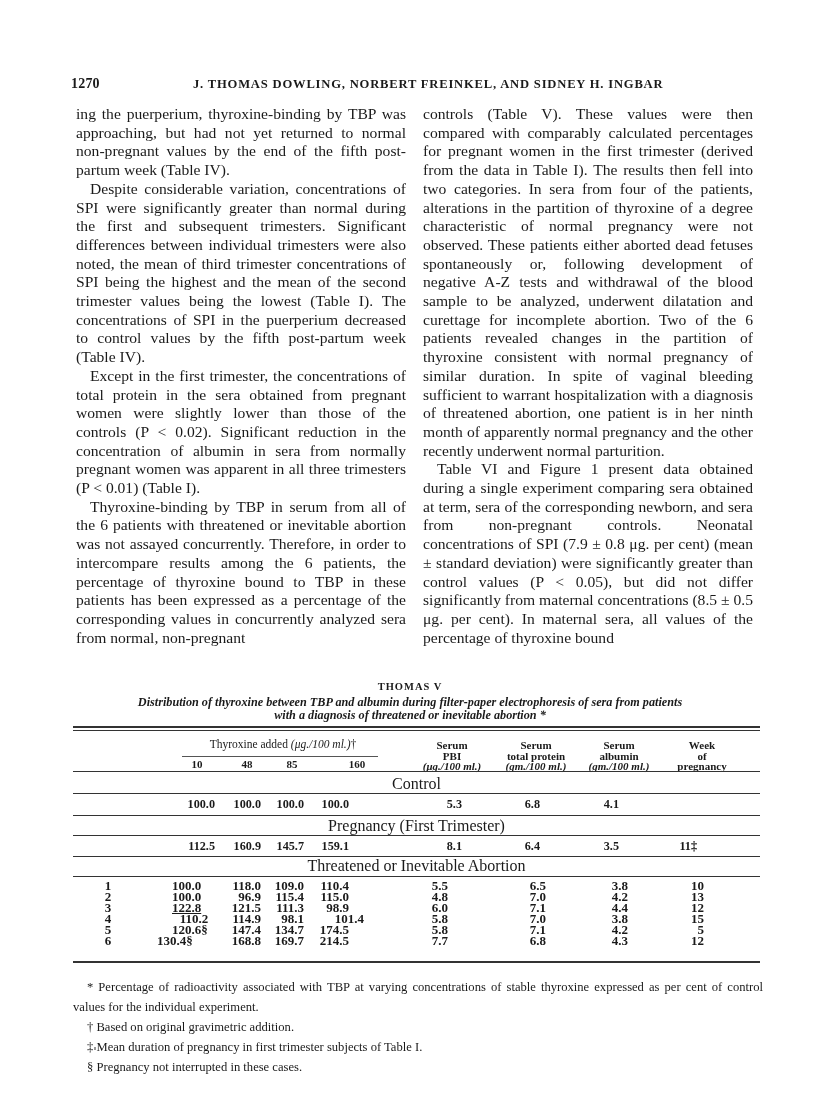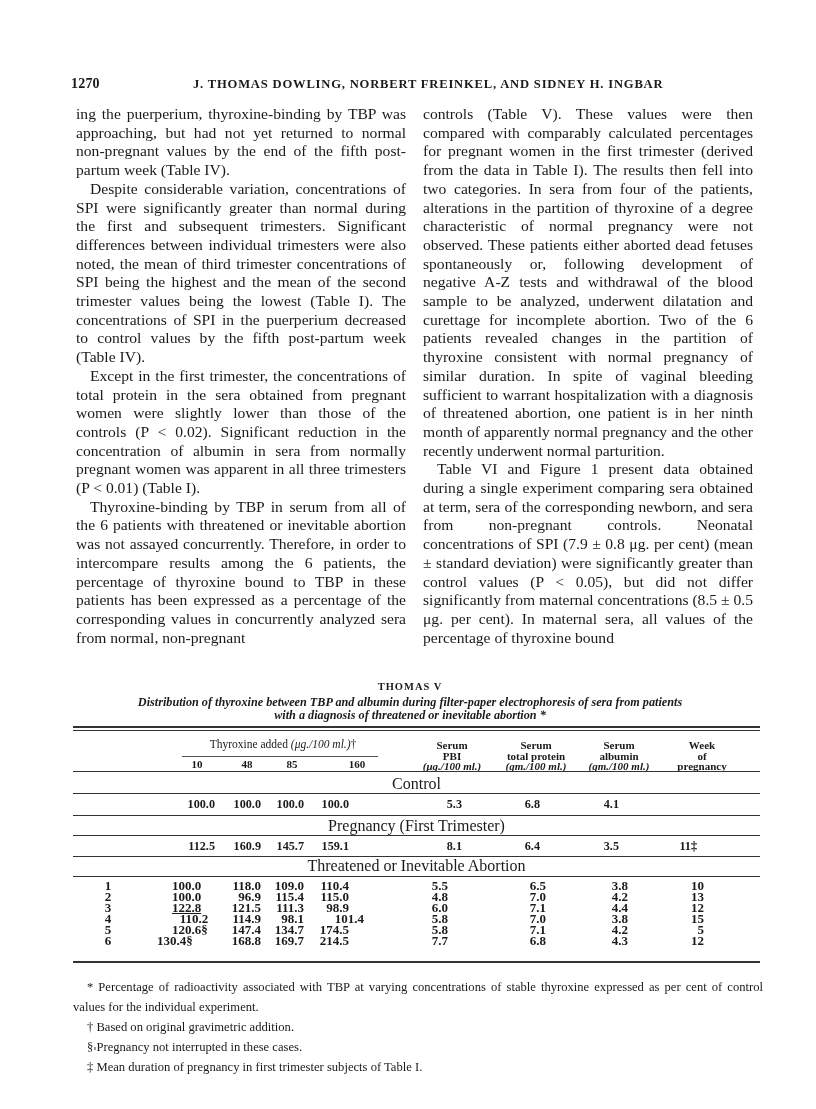--- a/index.html
+++ b/index.html
@@ -235,17 +235,17 @@
   <div class="data-cell" style="left:518px; top:935px; width:28px;">6.8</div>
   <div class="data-cell" style="left:600px; top:935px; width:28px;">4.3</div>
   <div class="data-cell" style="left:680px; top:935px; width:24px;">12</div>
 </div>
 
 <div class="rule thick" style="top:961px;"></div>
 
 <div class="footnotes">
   <p class="fn-indent">* Percentage of radioactivity associated with TBP at varying concentrations of stable thyroxine expressed as per cent of control values for the individual experiment.</p>
   <p class="fn-sub">† Based on original gravimetric addition.</p>
+  <p class="fn-sub">‡ Mean duration of pregnancy in first trimester subjects of Table I.</p>
   <p class="fn-sub">§ Pregnancy not interrupted in these cases.</p>
-  <p class="fn-sub">‡ Mean duration of pregnancy in first trimester subjects of Table I.</p>
 </div>
 
 <div class="speck"></div>
 
 </body></html>

